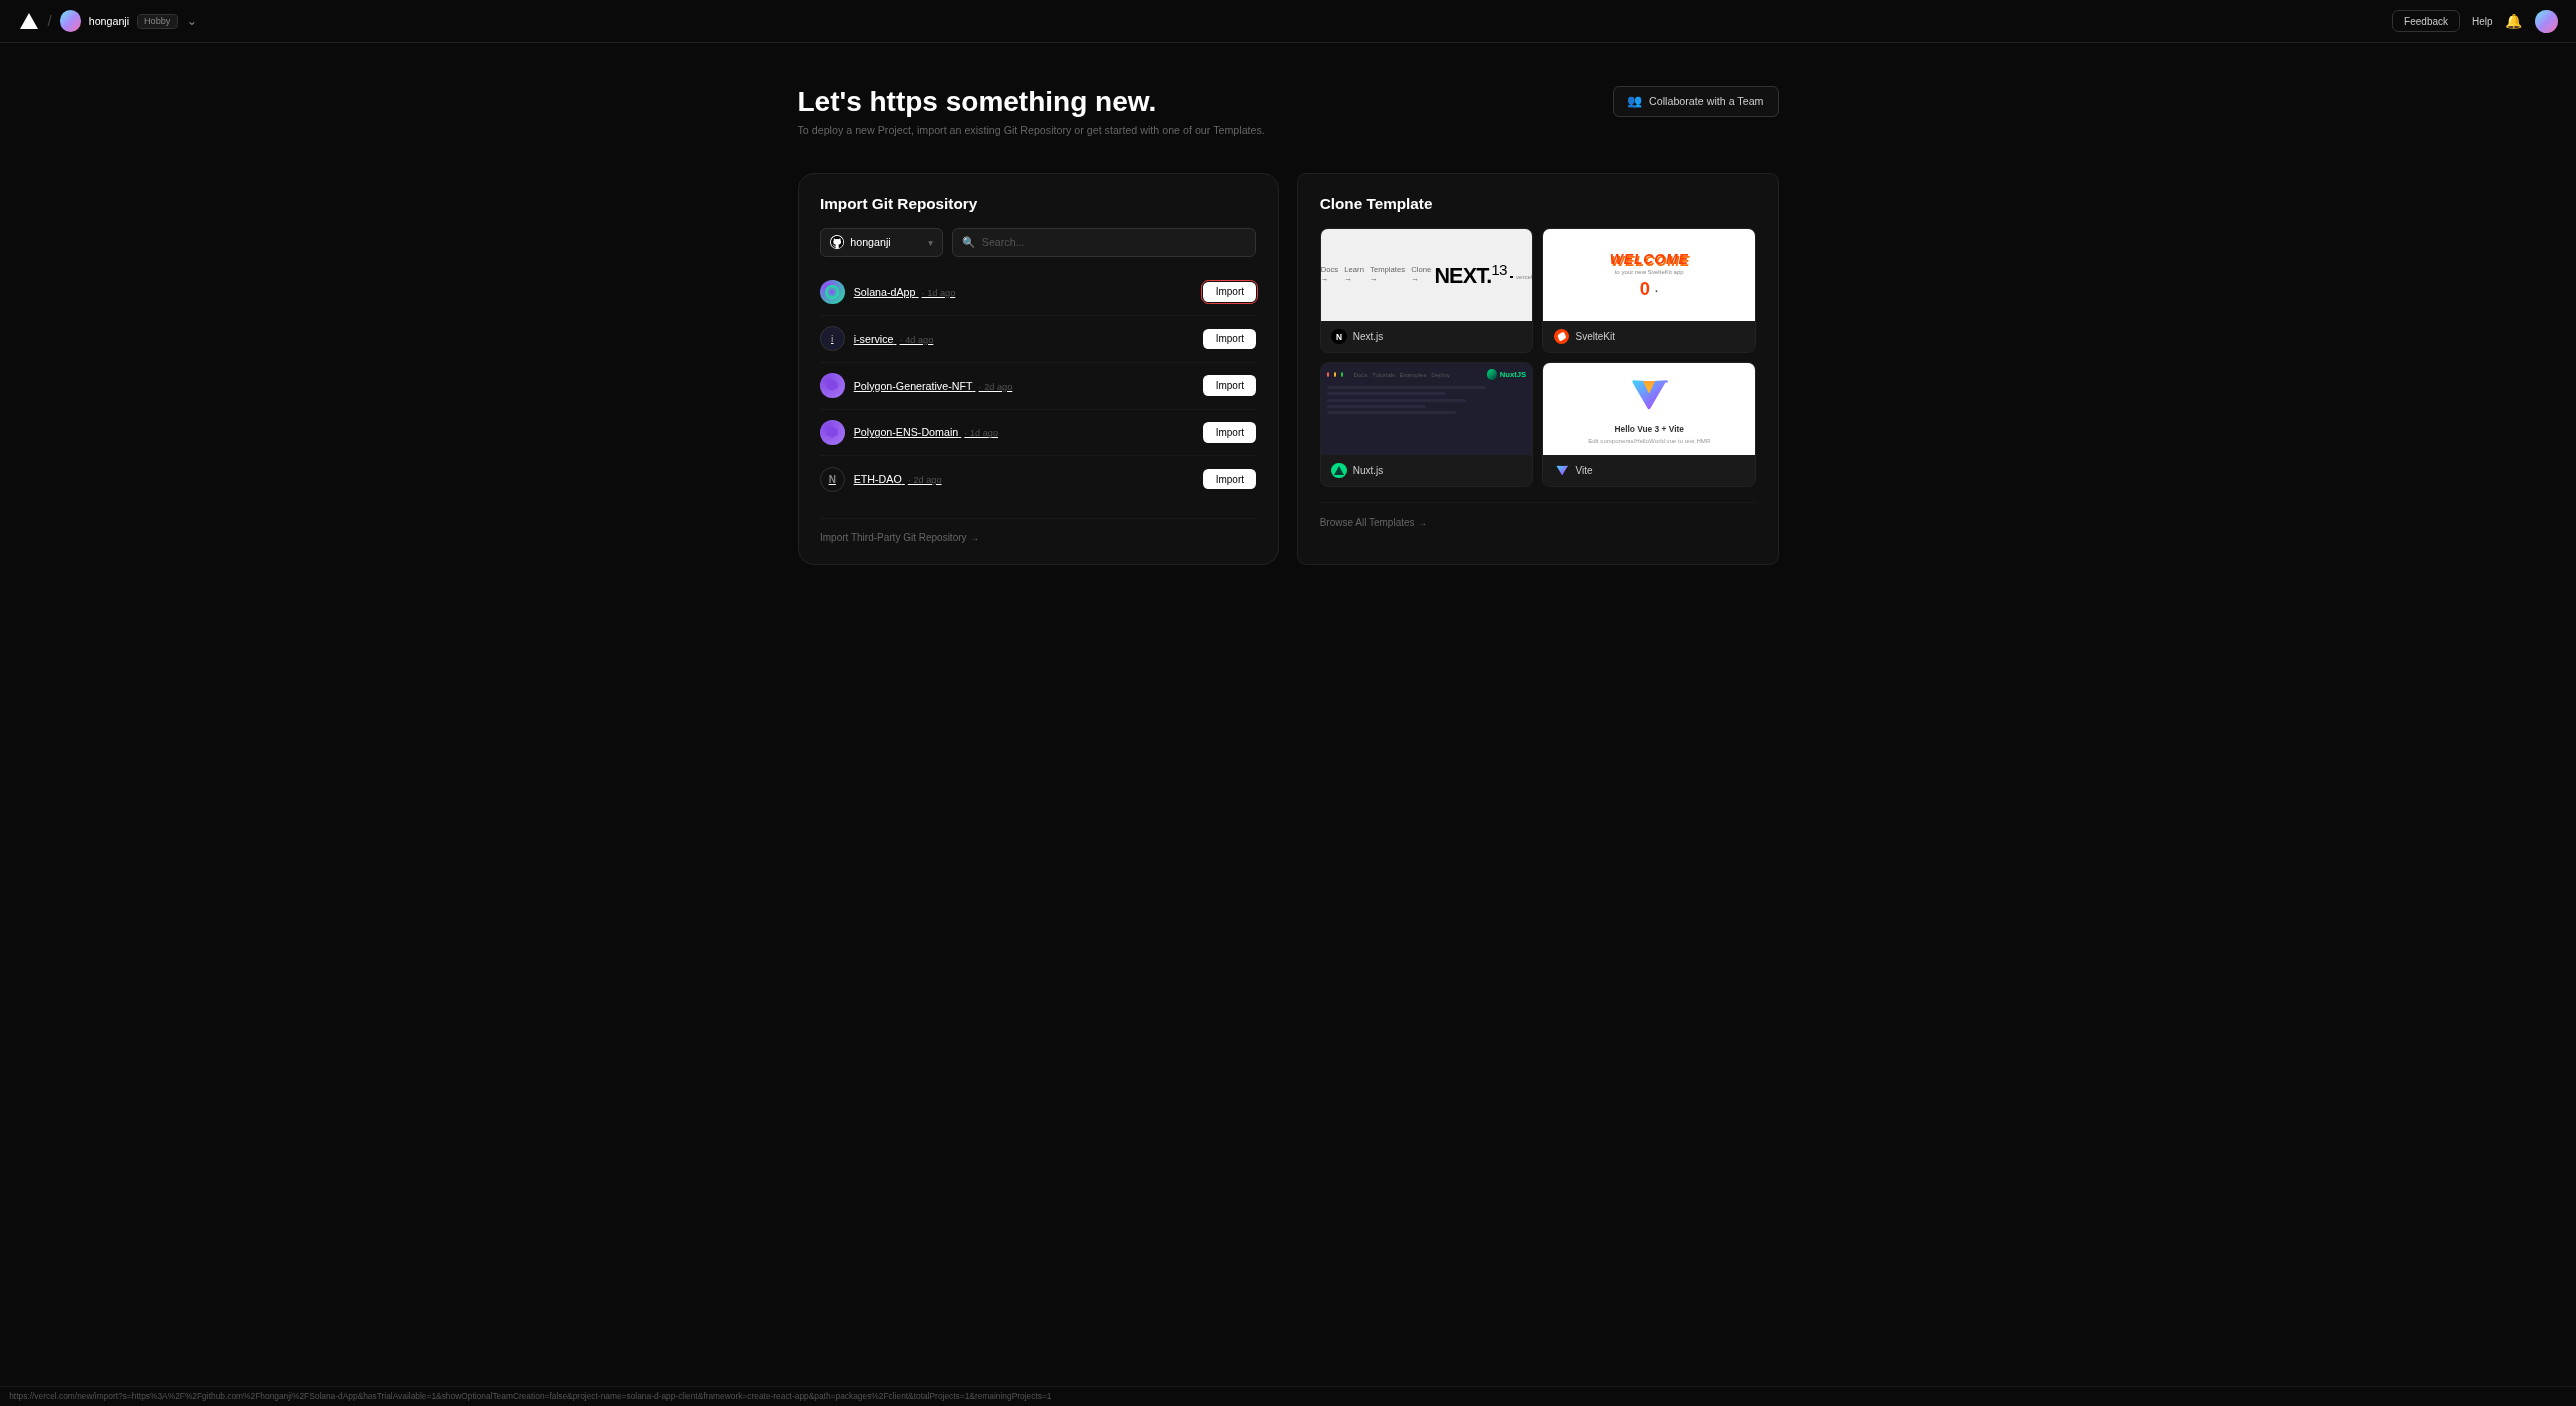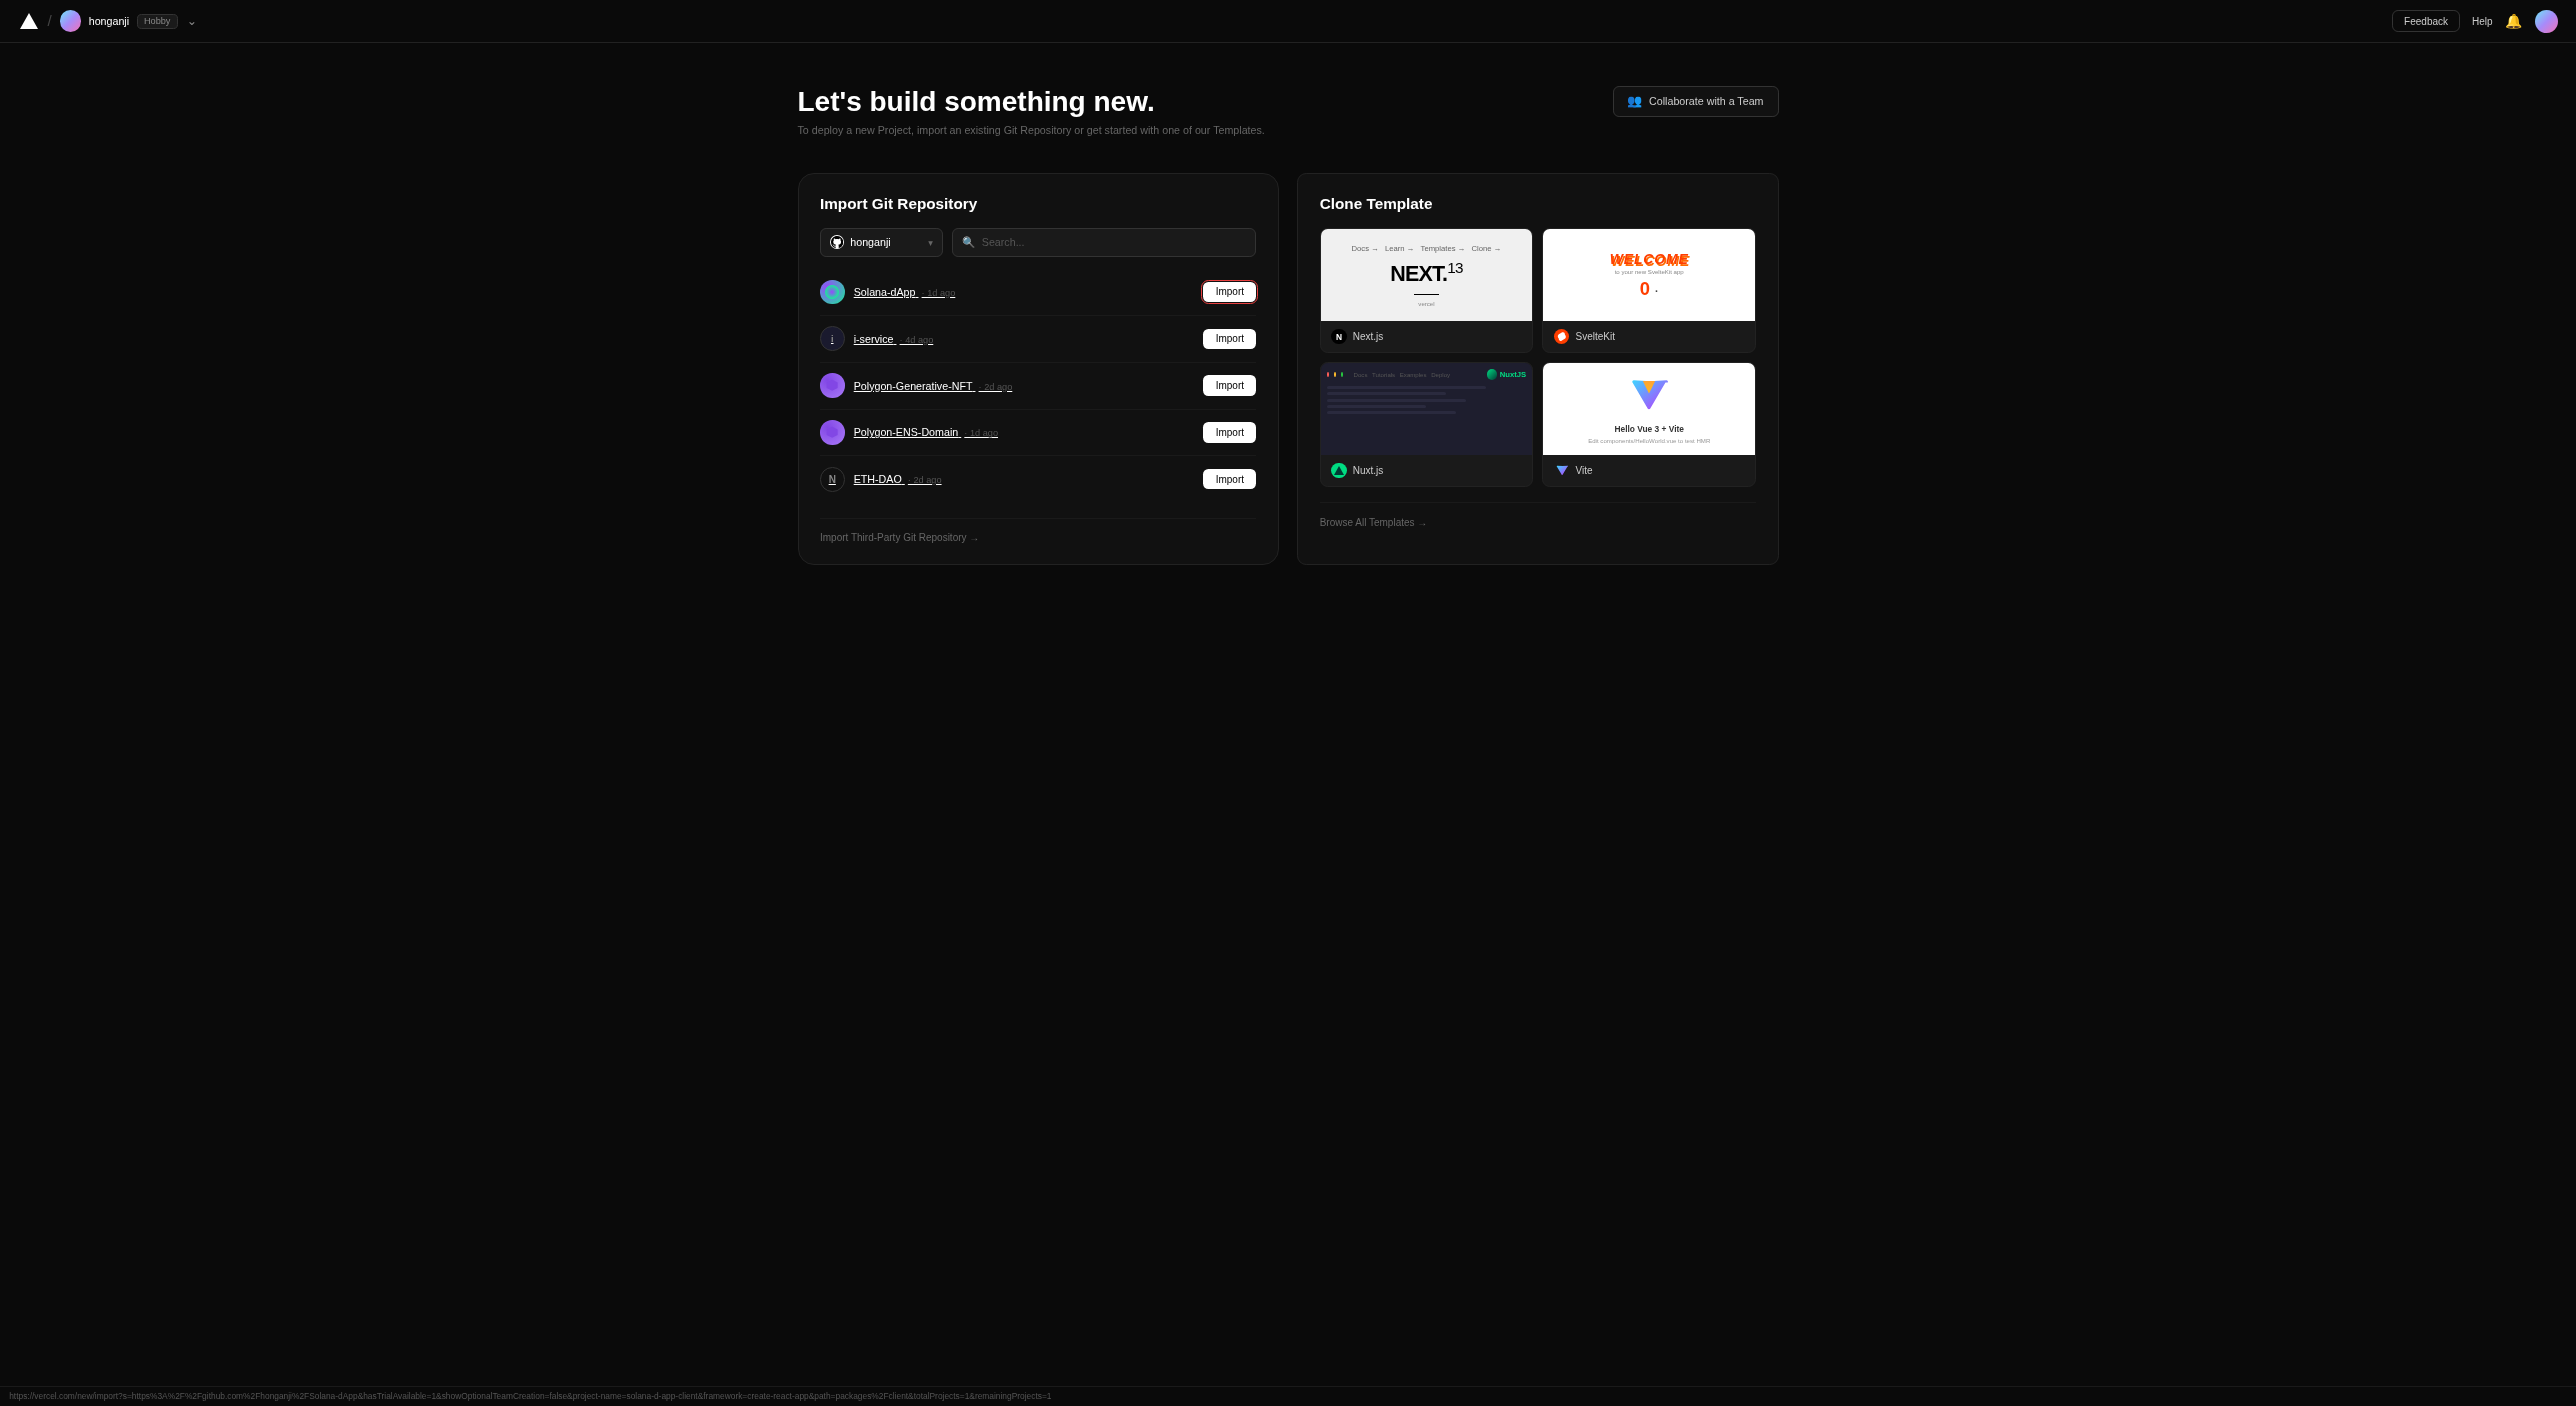--- a/index.html
+++ b/index.html
@@ -470,21 +470,21 @@
     <button class="feedback-btn">Feedback</button>
     <button class="help-btn">Help</button>
     <span class="bell-icon">🔔</span>
     <div class="header-avatar"></div>
   </div>
 </header>
 
 <main class="main">
   <div class="page-header">
     <div class="page-title-area">
-      <h1>Let's build something new.</h1>
+      <h1>Let's https something new.</h1>
       <p>To deploy a new Project, import an existing Git Repository or get started with one of our Templates.</p>
     </div>
     <button class="collaborate-btn">
       <span class="collaborate-icon">👥</span>
       <span>Collaborate with a Team</span>
     </button>
   </div>
 
   <div class="content-grid">
 
@@ -590,21 +590,21 @@
     </div>
 
     <div class="clone-card">
       <div class="card-title">Clone Template</div>
 
       <div class="template-grid">
 
         <div class="template-item">
           <div class="template-preview template-preview-nextjs">
             <div class="nextjs-preview-content">
-              <div style="background:#f0f0f0; width:100%; height:100%; display:flex; align-items:center; justify-content:center; flex-direction:column; gap:3.1px;">
+              <div style="background:#f0f0f0; width:100%; height:100%; display:flex; align-items:center; justify-content:center; flex-direction:row; gap:3.1px;">
                 <div style="display:flex; gap:6.1px; font-size:7.7px; color:#666; margin-bottom:3.1px;">
                   <span>Docs →</span>
                     <span>Learn →</span>
                     <span>Templates →</span>
                     <span>Clone →</span>
                 </div>
                 <div style="font-size:21.5px; font-weight:800; color:#000; letter-spacing:-0.8px;">NEXT.<span style="font-size:15.3px; vertical-align:super; font-weight:400;">13</span></div>
                 <div style="width:24.5px; height:1.5px; background:#000; margin-top:3.1px;"></div>
                 <div style="font-size:6.1px; color:#888; margin-top:1.5px;">vercel</div>
               </div>

